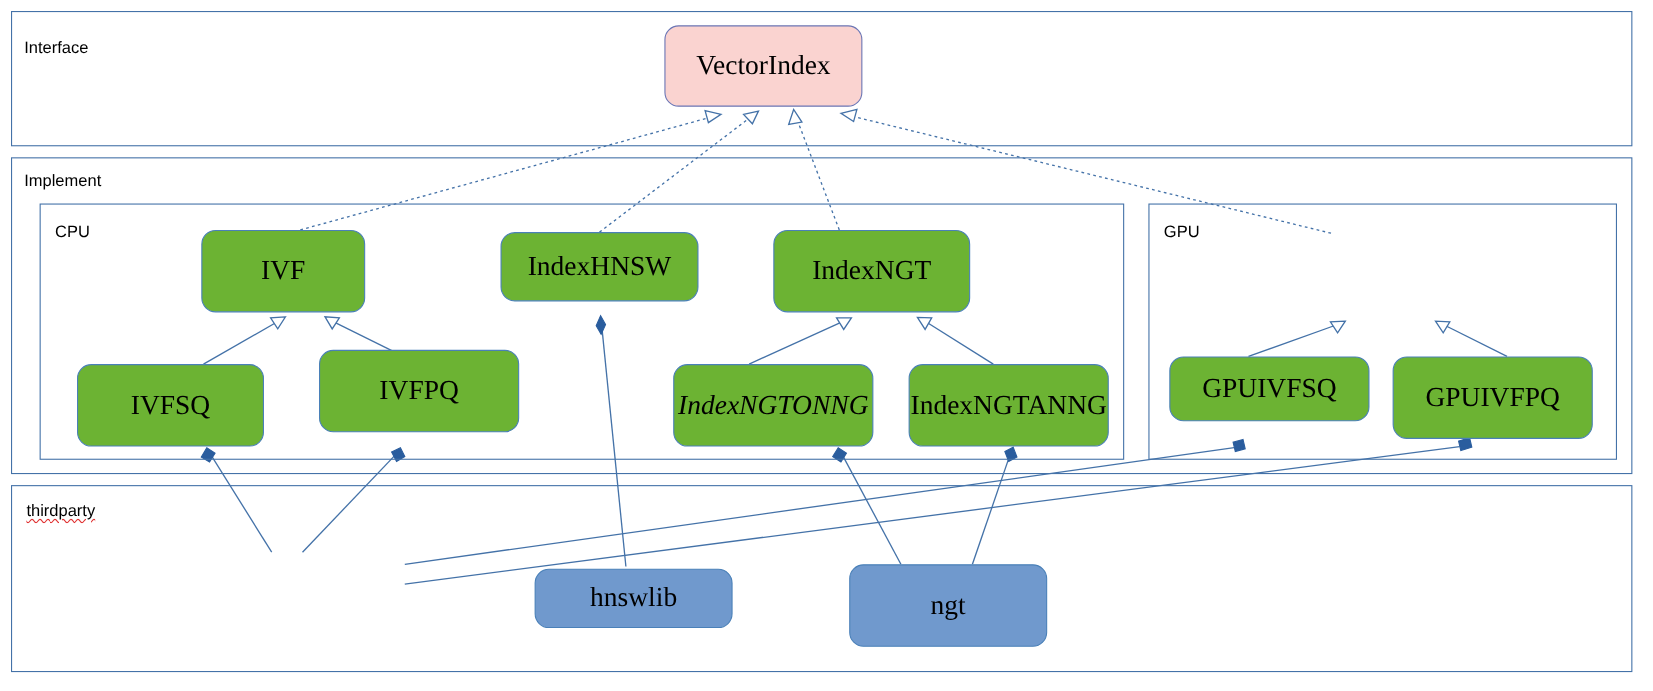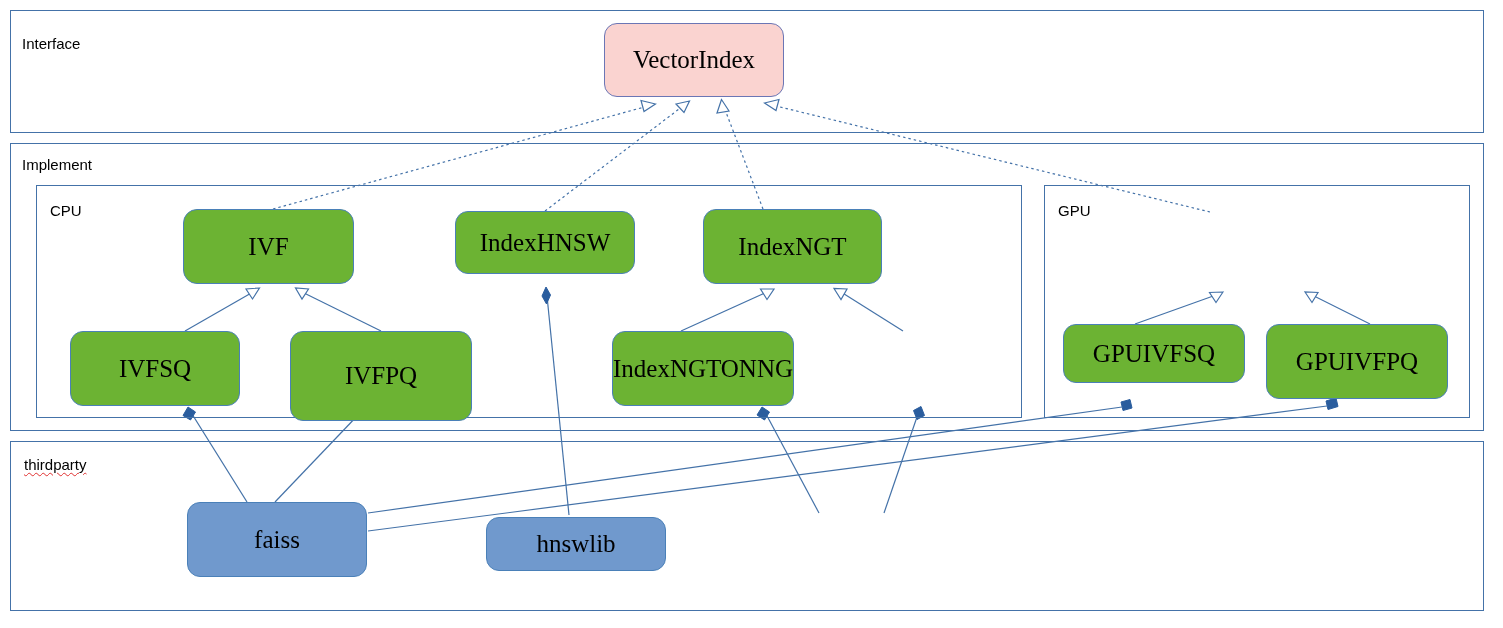--- a/index.html
+++ b/index.html
@@ -161,36 +161,37 @@
   <div class="container-label" style="left:50px; top:203px;">CPU</div>
 
   <div class="container-box" style="left:1044px; top:185px; width:426px; height:233px;"></div>
   <div class="container-label" style="left:1058px; top:203px;">GPU</div>
 
   <div class="container-box" style="left:10px; top:441px; width:1474px; height:170px;"></div>
   <div class="container-label misspelled" style="left:24px; top:457px;">thirdparty</div>
 
   <div class="node iface" style="left:604px; top:23px; width:180px; height:74px;">VectorIndex</div>
 
-  <div class="node impl" style="left:183px; top:209px; width:171px; height:75px;border-radius:14px;">IVF</div>
+  <div class="node impl" style="left:183px; top:209px; width:149px; height:75px;">IVF</div>
 
   <div class="node impl" style="left:455px; top:211px; width:180px; height:63px;">IndexHNSW</div>
 
   <div class="node impl" style="left:703px; top:209px; width:179px; height:75px;">IndexNGT</div>
 
 
   <div class="node impl" style="left:70px; top:331px; width:170px; height:75px;">IVFSQ</div>
 
-  <div class="node impl" style="left:290px; top:331px; width:182px; height:90px;">IVFPQ</div>
+  <div class="node impl" style="left:290px; top:318px; width:182px; height:75px;">IVFPQ</div>
 
-  <div class="node impl" style="left:612px; top:331px; width:182px; height:75px;">IndexNGTONNG</div>
+  <div class="node impl" style="left:612px; top:331px; width:182px; height:75px;font-style:italic;">IndexNGTONNG</div>
 
+  <div class="node impl" style="left:826px; top:331px; width:182px; height:75px;">IndexNGTANNG</div>
 
   <div class="node impl" style="left:1063px; top:324px; width:182px; height:59px;">GPUIVFSQ</div>
 
   <div class="node impl" style="left:1266px; top:324px; width:182px; height:75px;">GPUIVFPQ</div>
 
-  <div class="node third" style="left:187px; top:502px; width:180px; height:75px;">faiss</div>
 
   <div class="node third" style="left:486px; top:517px; width:180px; height:54px;">hnswlib</div>
 
+  <div class="node third" style="left:772px; top:513px; width:180px; height:75px;">ngt</div>
 
 </div>
 
 </body></html>

